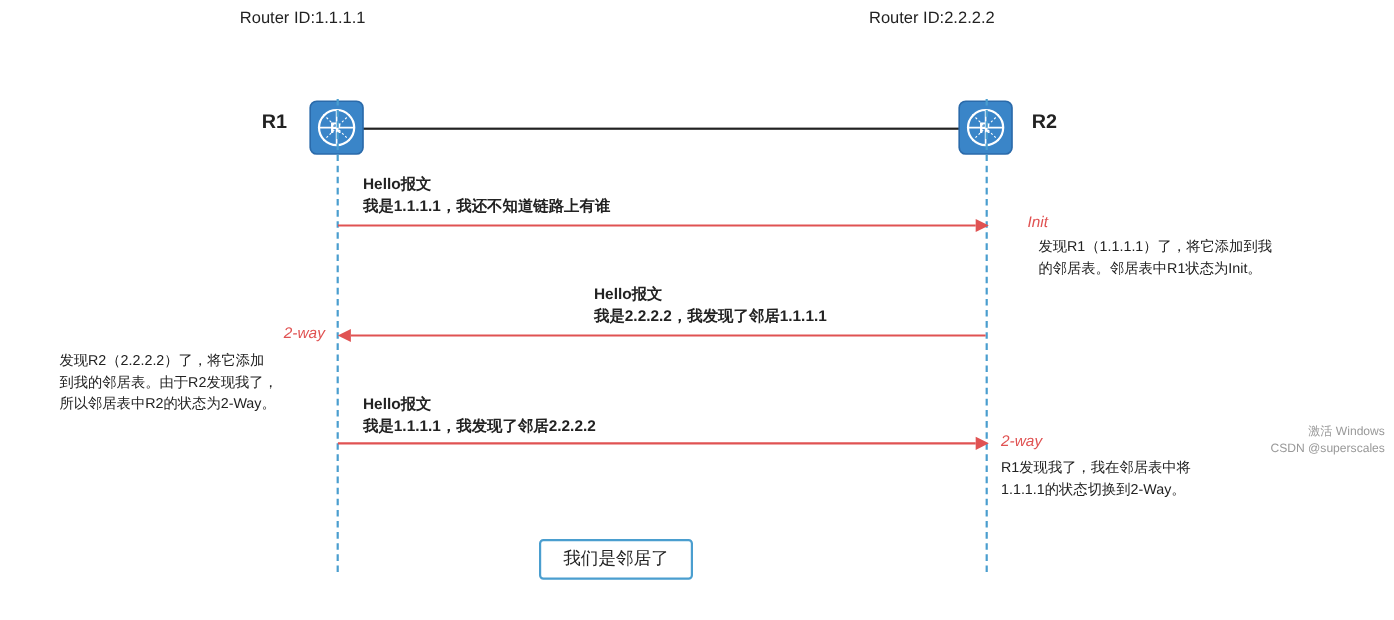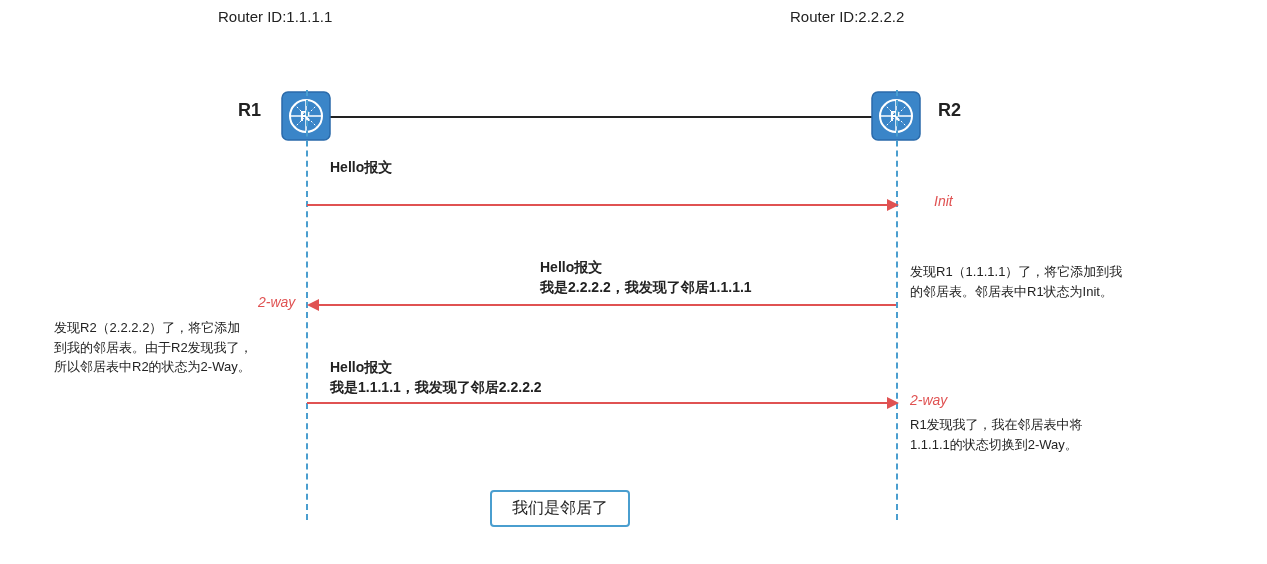--- a/index.html
+++ b/index.html
@@ -163,25 +163,26 @@
   <div class="dashed-line" style="left: 306px;"></div>
   <div class="dashed-line" style="left: 896px;"></div>
 
   <svg class="arrow-svg" style="position:absolute; left:307px; top:195px; width:592px; height:20px;">
     <line x1="0" y1="10" x2="580" y2="10" stroke="#e05252" stroke-width="2"></line>
     <polygon points="580,4 592,10 580,16" fill="#e05252"></polygon>
   </svg>
 
   <div class="msg-label" style="left: 330px; top: 158px;">
     <div>Hello报文</div>
+    <div>我是1.1.1.1，我还不知道链路上有谁</div>
   </div>
 
   <div class="state-label" style="left: 910px; top: 193px; margin-left: 24px;">Init</div>
 
-  <div class="side-text" style="left: 910px; top: 214px; margin-top: 48px;">
+  <div class="side-text" style="left: 944px; top: 214px;">
     发现R1（1.1.1.1）了，将它添加到我<br>的邻居表。邻居表中R1状态为Init。
   </div>
 
   <svg class="arrow-svg" style="position:absolute; left:307px; top:295px; width:592px; height:20px;">
     <line x1="589" y1="10" x2="12" y2="10" stroke="#e05252" stroke-width="2"></line>
     <polygon points="12,4 0,10 12,16" fill="#e05252"></polygon>
   </svg>
 
   <div class="msg-label" style="left: 540px; top: 258px;">
     <div>Hello报文</div>
@@ -205,14 +206,18 @@
   </div>
 
   <div class="state-label" style="left: 910px; top: 392px;">2-way</div>
 
   <div class="side-text" style="left: 910px; top: 415px;">
     R1发现我了，我在邻居表中将<br>1.1.1.1的状态切换到2-Way。
   </div>
 
   <div class="bottom-box" style="left: 490px; top: 490px;">我们是邻居了</div>
 
+  <div class="watermark">
+    激活 Windows<br>
+    CSDN @superscales
+  </div>
 
 </div>
 
 </body></html>

